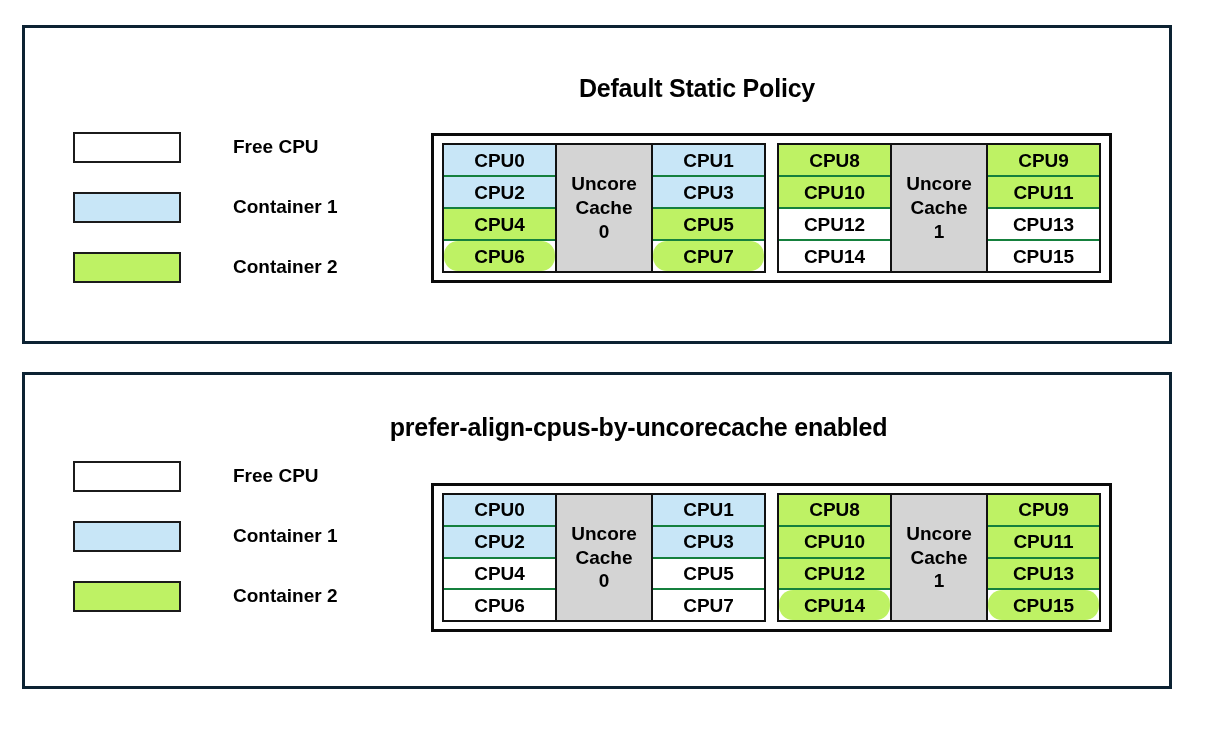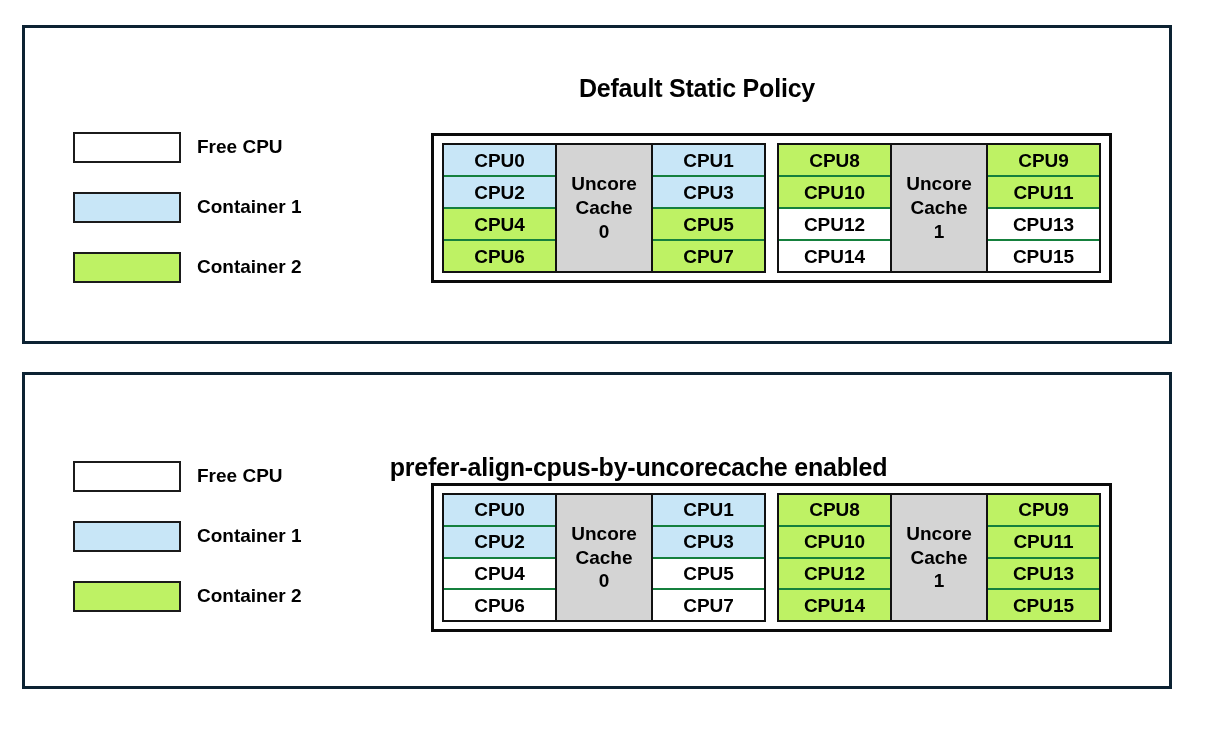--- a/index.html
+++ b/index.html
@@ -28,21 +28,21 @@
     position: absolute;
     font-weight: bold;
     color: #000000;
     white-space: nowrap;
     letter-spacing: -0.2px;
   }
   #title-1 { left: 0; top: 46px;  width: 100%; text-align: center; font-size: 25px; }
   #title-2 { left: 0; top: 38px;  width: 100%; text-align: center; font-size: 25px; }
   
   #title-1 { padding-left: 200px; box-sizing: border-box; }
-  #title-2 { padding-left: 83px; box-sizing: border-box; margin-top: 40px; }
+  #title-2 { padding-left: 83px; box-sizing: border-box; }
 
   
   .legend {
     position: absolute;
     left: 48px;
   }
   #legend-1 { top: 103px; }
   #legend-2 { top: 85px;  }
 
   .legend-row {
@@ -52,21 +52,21 @@
     margin-bottom: 28px;
   }
   .legend-swatch {
     width: 108px;
     height: 31px;
     border: 2px solid #1b1b1b;
     box-sizing: border-box;
     flex: 0 0 auto;
   }
   .legend-label {
-    margin-left: 16px;
+    margin-left: 52px;
     font-size: 19px;
     font-weight: bold;
     color: #000000;
     white-space: nowrap;
   }
 
   
   .diagram {
     position: absolute;
     border: 3px solid #0a0a0a;
@@ -97,21 +97,21 @@
     display: flex;
     align-items: center;
     justify-content: center;
     font-size: 19px;
     font-weight: bold;
     color: #000000;
     border-bottom: 2px solid #15803d;
     box-sizing: border-box;
     line-height: 1;
   }
-  .cpu-cell:last-child { border-bottom: none; }
+  .cpu-cell:last-child { border-bottom: none; border-radius: 14px; }
 
   .cache-cell {
     flex: 0 0 98px;
     background: #d4d4d4;
     border-left: 2px solid #111111;
     border-right: 2px solid #111111;
     display: flex;
     flex-direction: column;
     align-items: center;
     justify-content: center;

